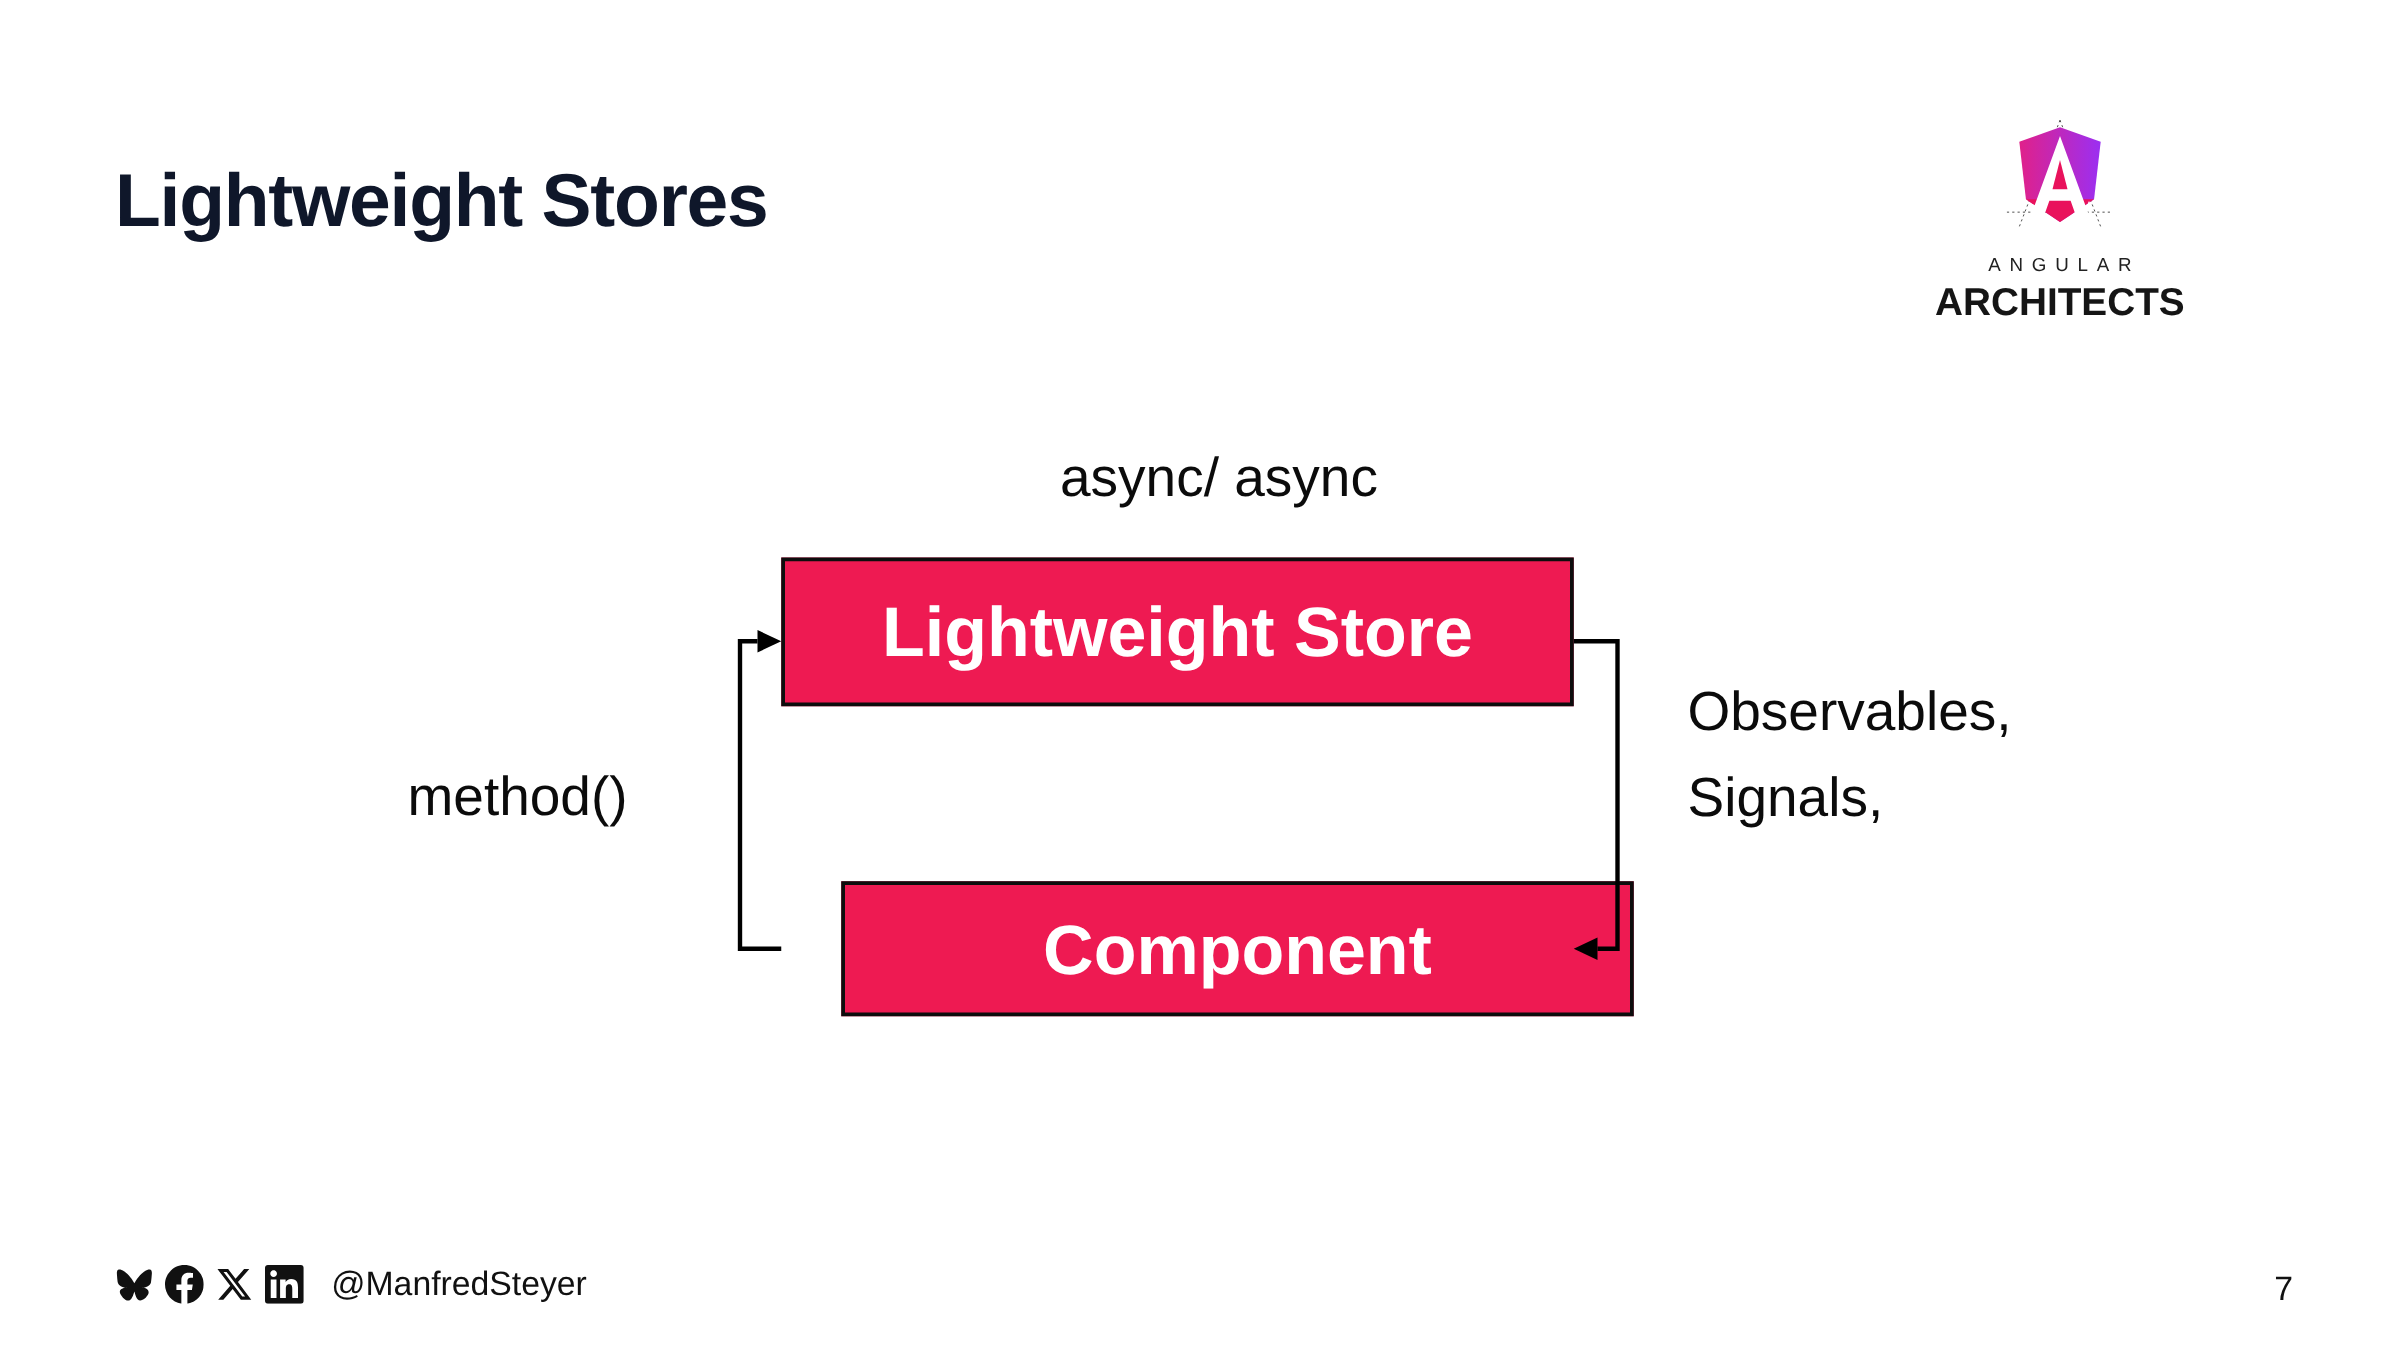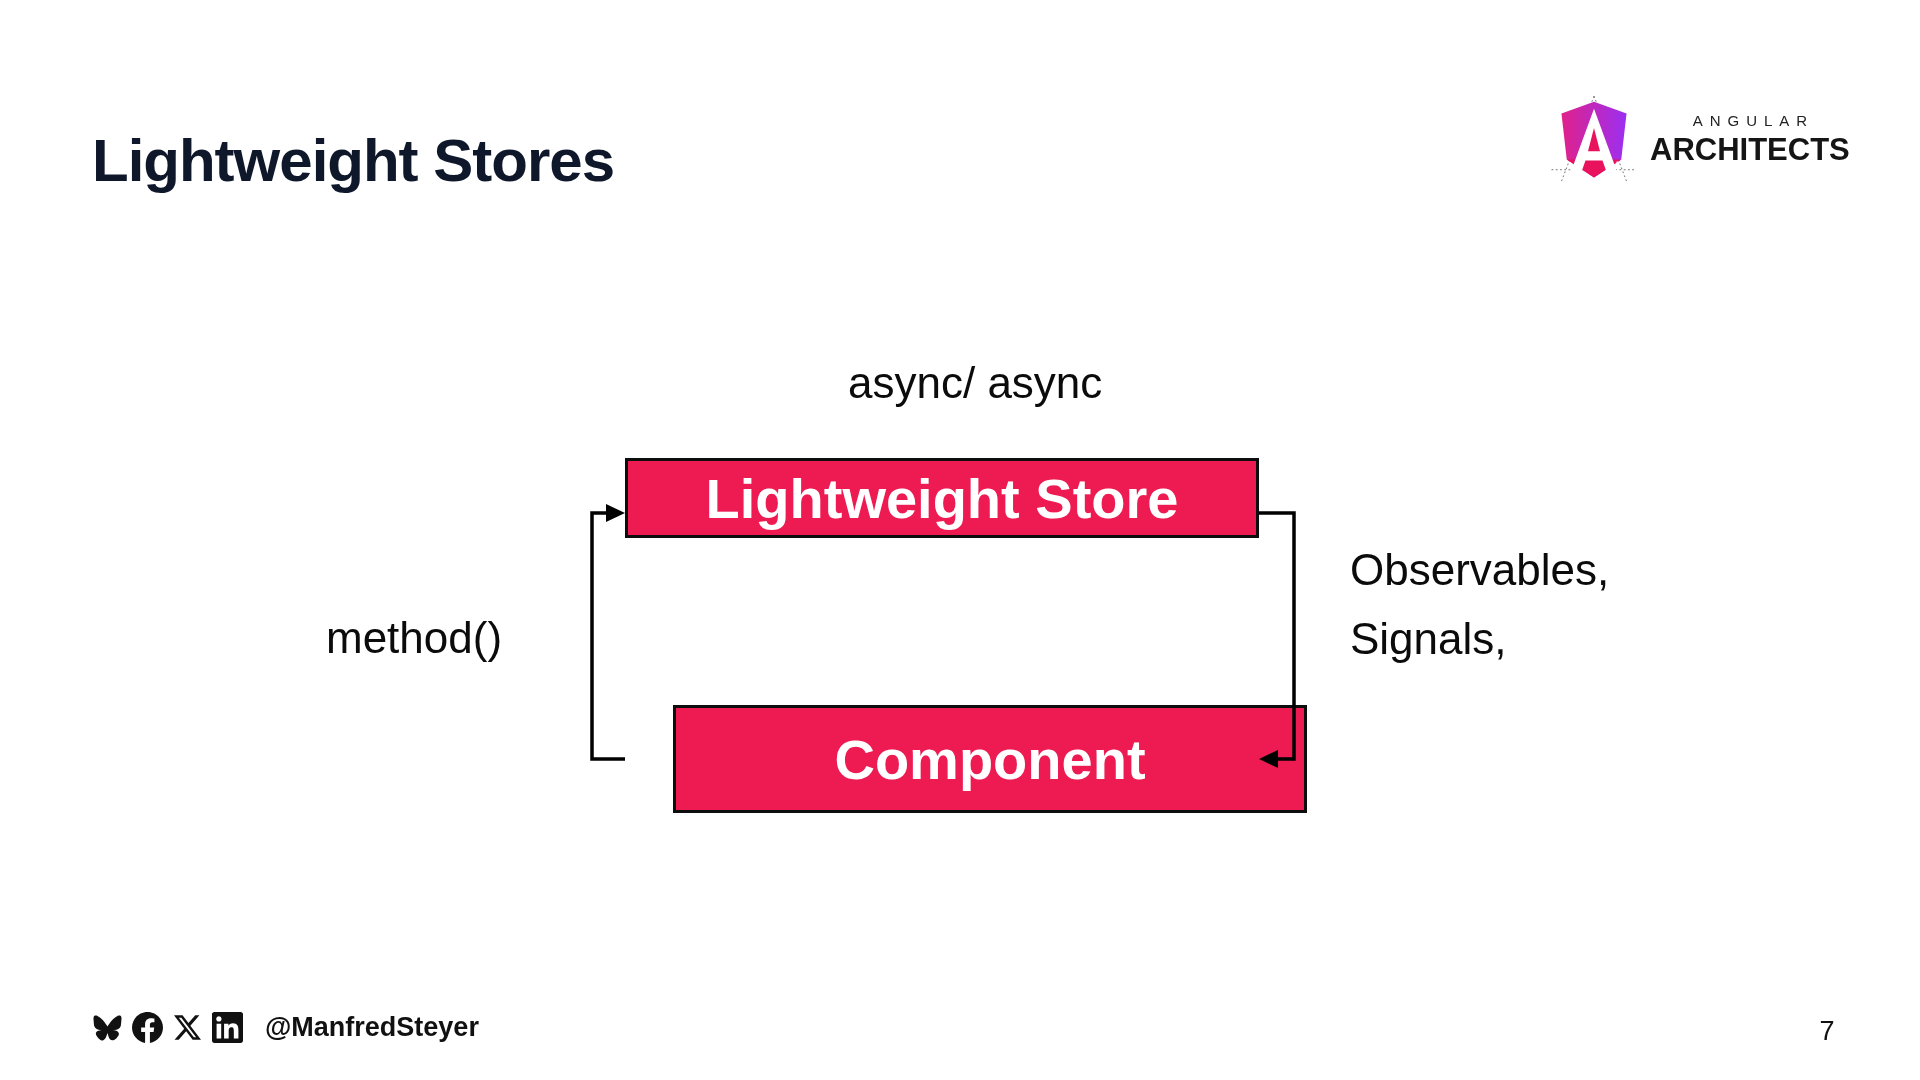--- a/index.html
+++ b/index.html
@@ -6,46 +6,46 @@
   html, body { width: 1920px; height: 1080px; background: #ffffff; }
   body { font-family: "Liberation Sans", sans-serif; position: relative; overflow: hidden; }
   .slide { position: absolute; inset: 0; background: #ffffff; }
 
   .slide-title {
     position: absolute; left: 92px; top: 126px;
     font-size: 60px; font-weight: 700; letter-spacing: -1px; color: #0f172a;
   }
 
   
-  .logo { position: absolute; left: 1548px; top: 86px; display: flex; align-items: center; gap: 10px; }
+  .logo { position: absolute; left: 1548px; top: 86px; display: flex; align-items: center; gap: 10px; flex-direction: column; }
   .logo-mark { width: 92px; height: 108px; }
   .logo-text { display: flex; flex-direction: column; align-items: center; }
   .logo-brand-top { font-size: 15px; letter-spacing: 7px; font-weight: 400; color: #222; padding-left: 7px; }
   .logo-brand-bottom { font-size: 31px; font-weight: 700; letter-spacing: 0px; color: #151515; margin-top: 3px; }
 
   
   .diagram { position: absolute; inset: 0; }
   .dg-box {
     position: absolute; left: 625px; width: 634px;
     background: #EE1A52; border: 3px solid #0d0d0d;
     display: flex; align-items: center; justify-content: center;
     color: #ffffff; font-size: 56px; font-weight: 700;
   }
-  .dg-box.store { top: 458px; height: 80px; }
+  .dg-box.store { top: 446px; height: 119px; }
   .dg-box.comp  { top: 705px; height: 108px; }
   .dg-label { position: absolute; color: #0b0b0b; font-size: 44px; font-weight: 400; }
   .dg-label.sync   { left: 848px;  top: 358px; }
   .dg-label.method { left: 326px;  top: 613px; }
   .dg-label.right  { left: 1350px; top: 535px; line-height: 69px; }
   .connectors { position: absolute; left: 0; top: 0; width: 1920px; height: 1080px; pointer-events: none; }
 
   
   .footer { position: absolute; left: 92px; top: 1012px; display: flex; align-items: center; gap: 9px; }
   .social-icon { width: 31px; height: 31px; display: block; }
-  .handle { margin-left: 13px; font-size: 27px; color: #111; font-weight: bold; }
+  .handle { margin-left: 13px; font-size: 27px; color: #111; }
   .page-number { position: absolute; left: 1812px; top: 1016px; width: 30px; text-align: center; font-size: 27px; color: #111; }
 </style>
 </head>
 <body>
 
 <div class="slide">
 
   <h1 class="slide-title">Lightweight Stores</h1>
 
   <div class="logo">

